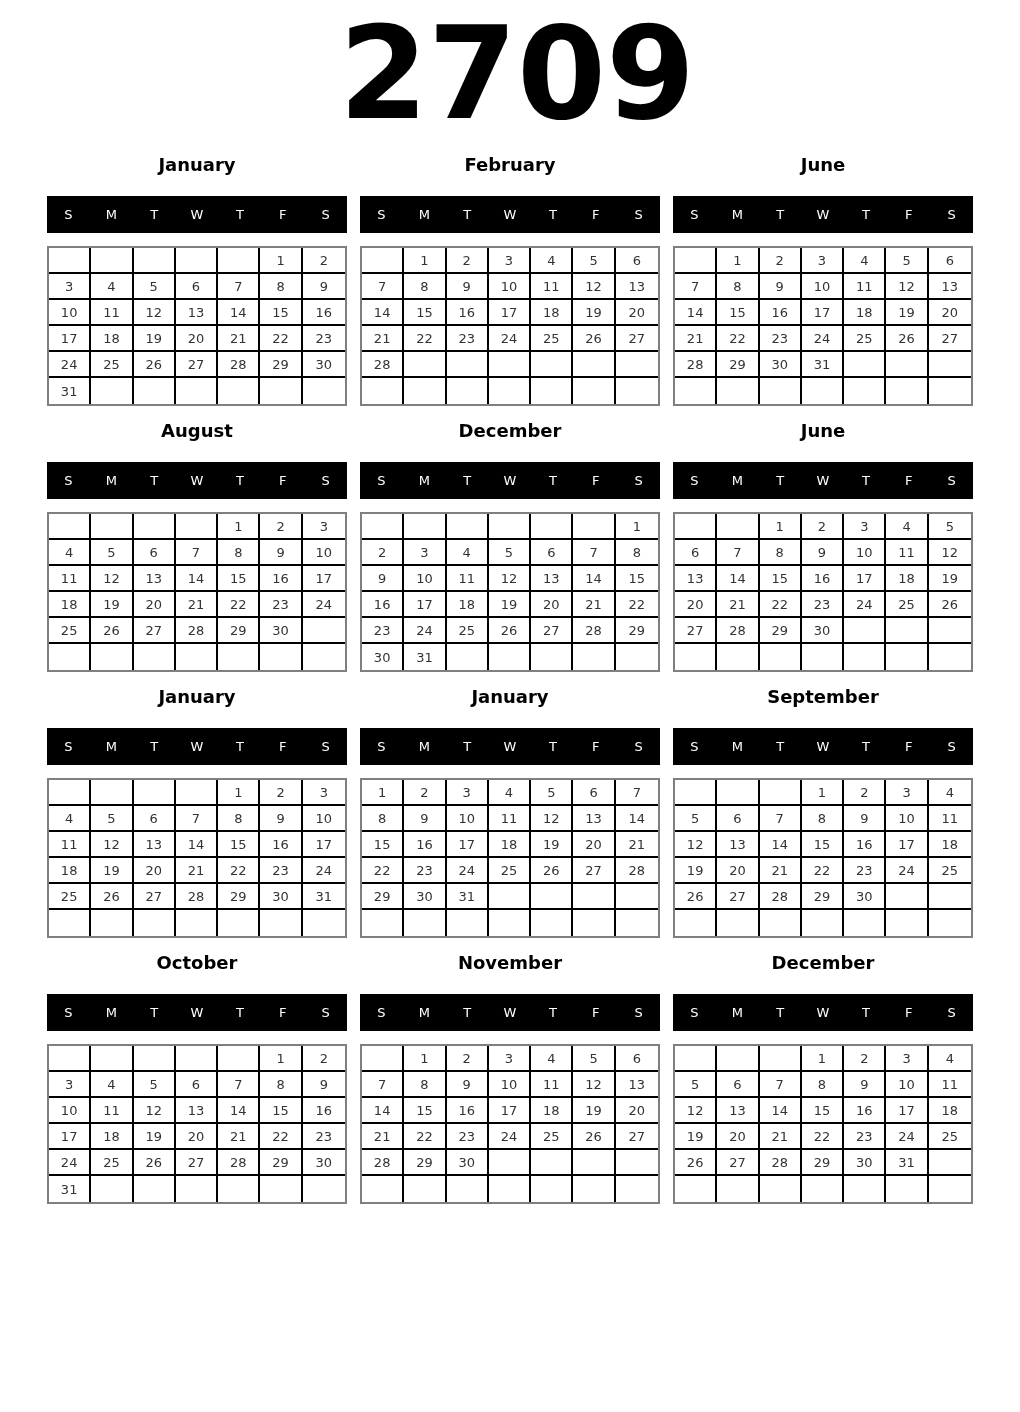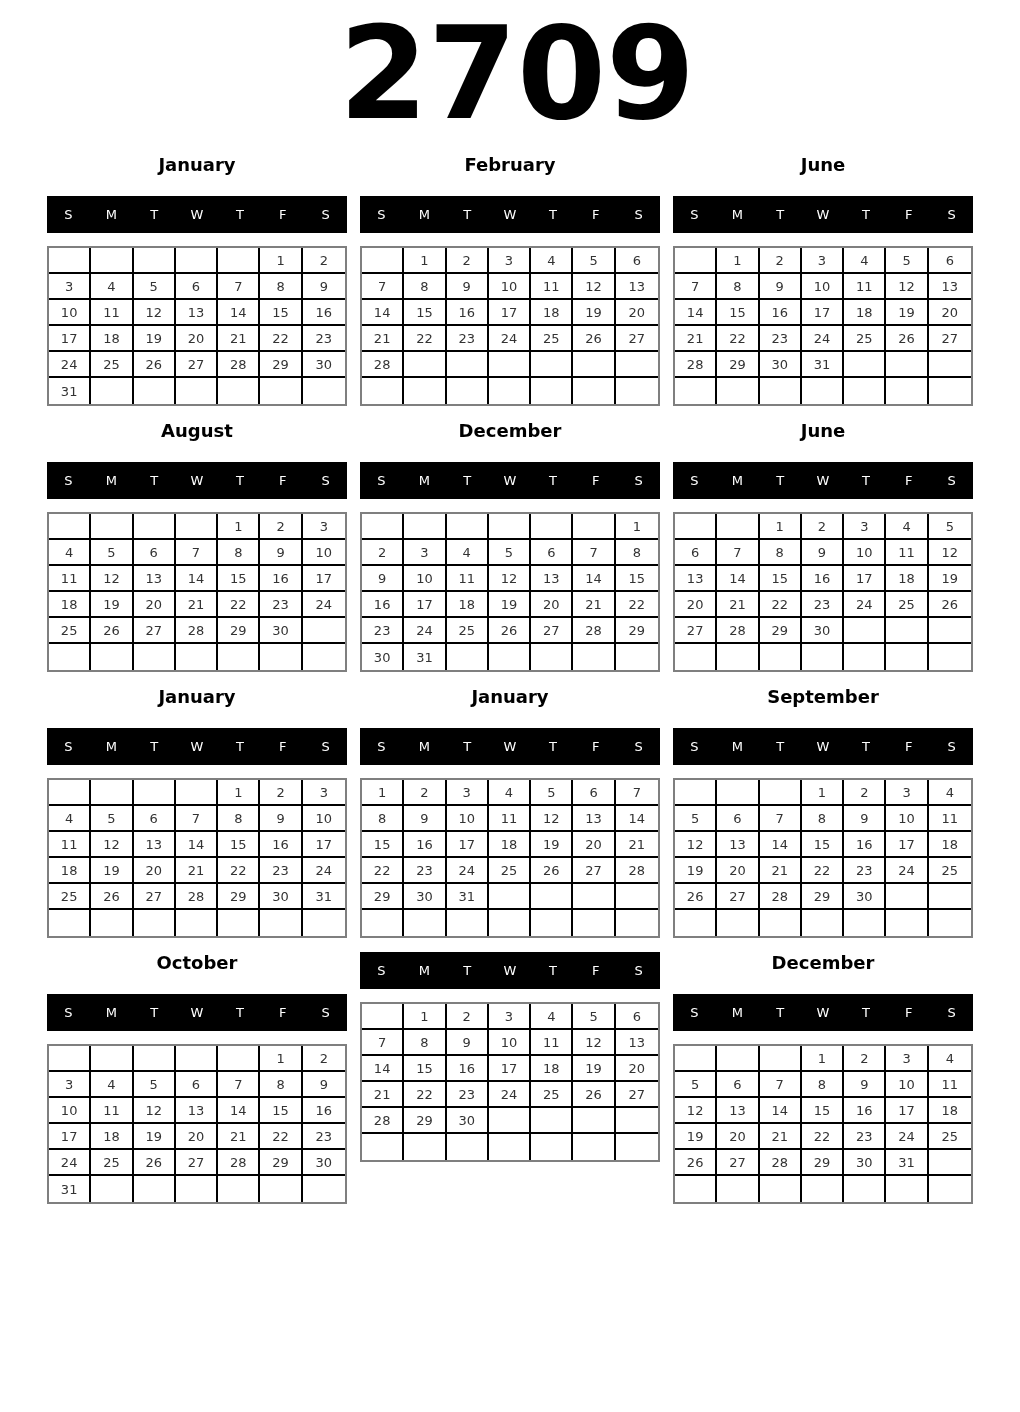--- a/index.html
+++ b/index.html
@@ -642,20 +642,21 @@
         <div class="day-cell"></div>
         <div class="day-cell"></div>
         <div class="day-cell"></div>
         <div class="day-cell"></div>
         <div class="day-cell"></div>
         <div class="day-cell"></div>
       </div>
   </div>
 
   <div class="month">
+    <h2 class="month-name">November</h2>
     <div class="dow-header">
         <div class="dow-cell">S</div>
         <div class="dow-cell">M</div>
         <div class="dow-cell">T</div>
         <div class="dow-cell">W</div>
         <div class="dow-cell">T</div>
         <div class="dow-cell">F</div>
         <div class="dow-cell">S</div>
       </div>
     <div class="day-grid">

